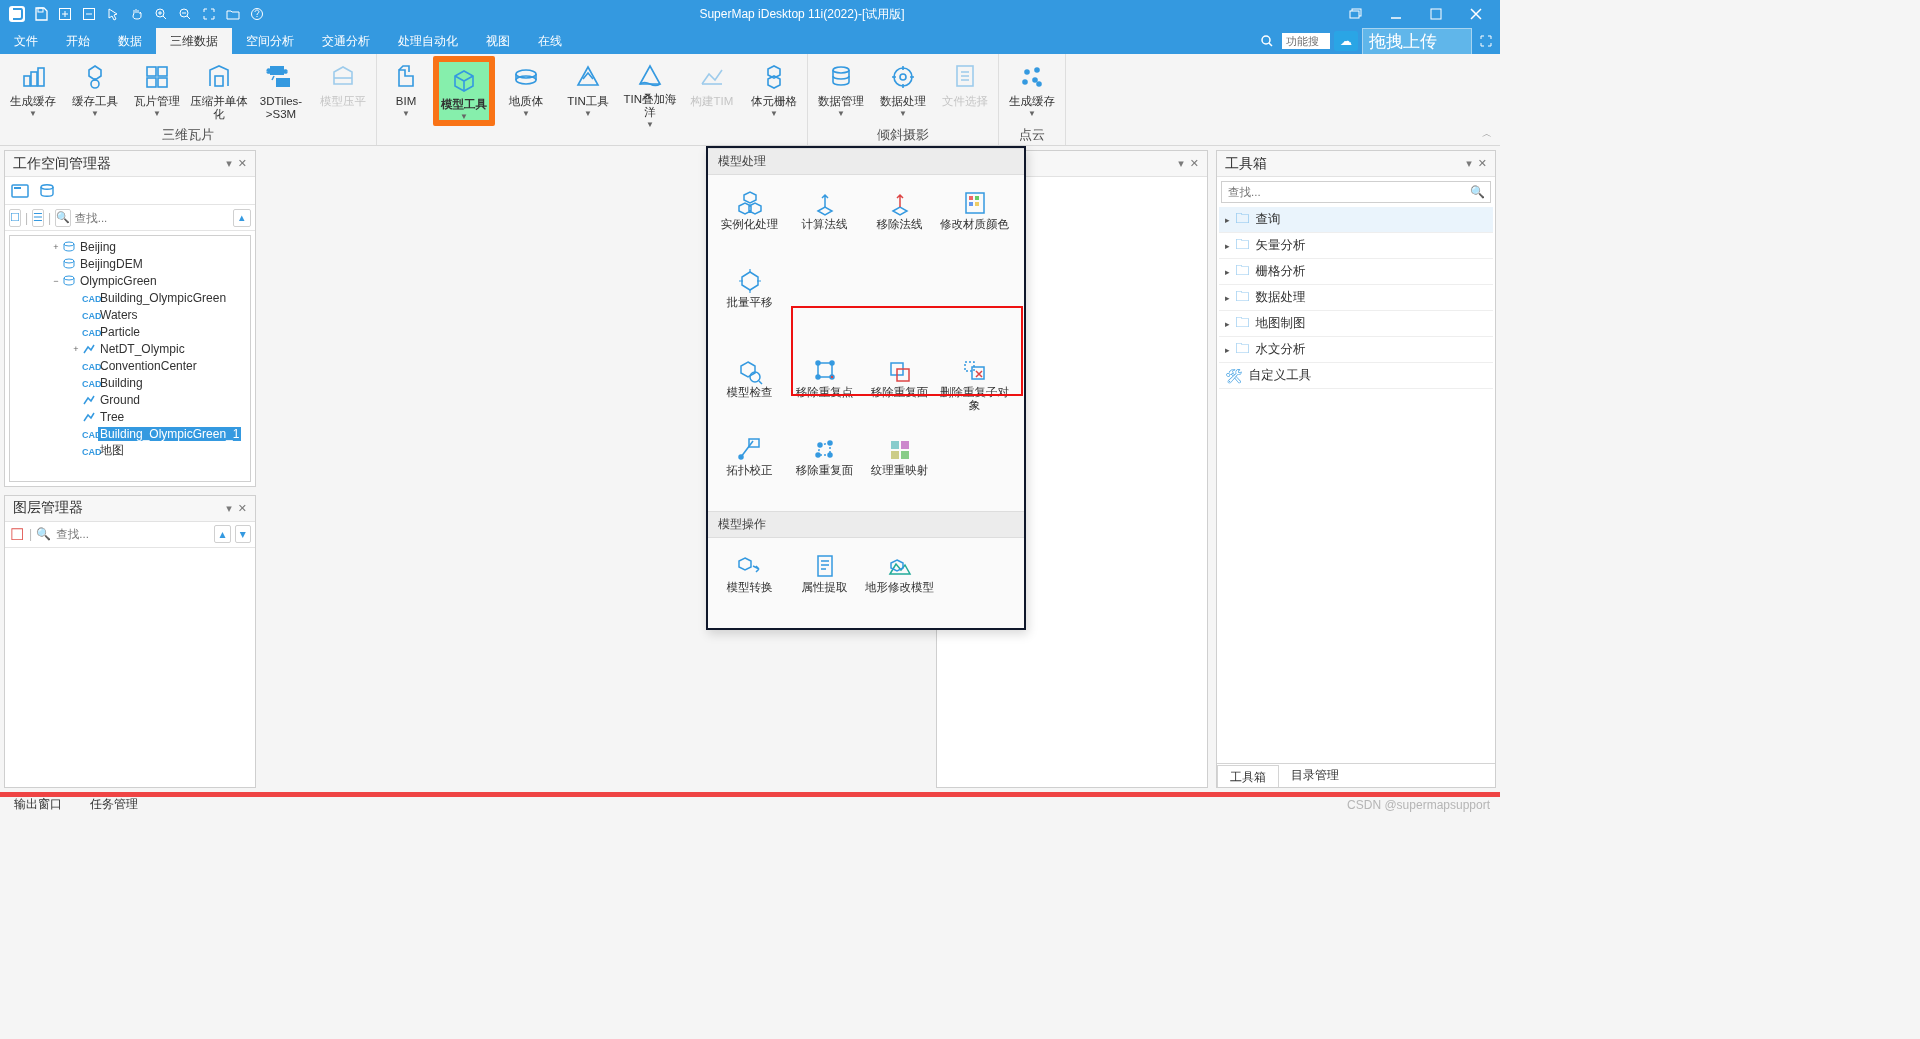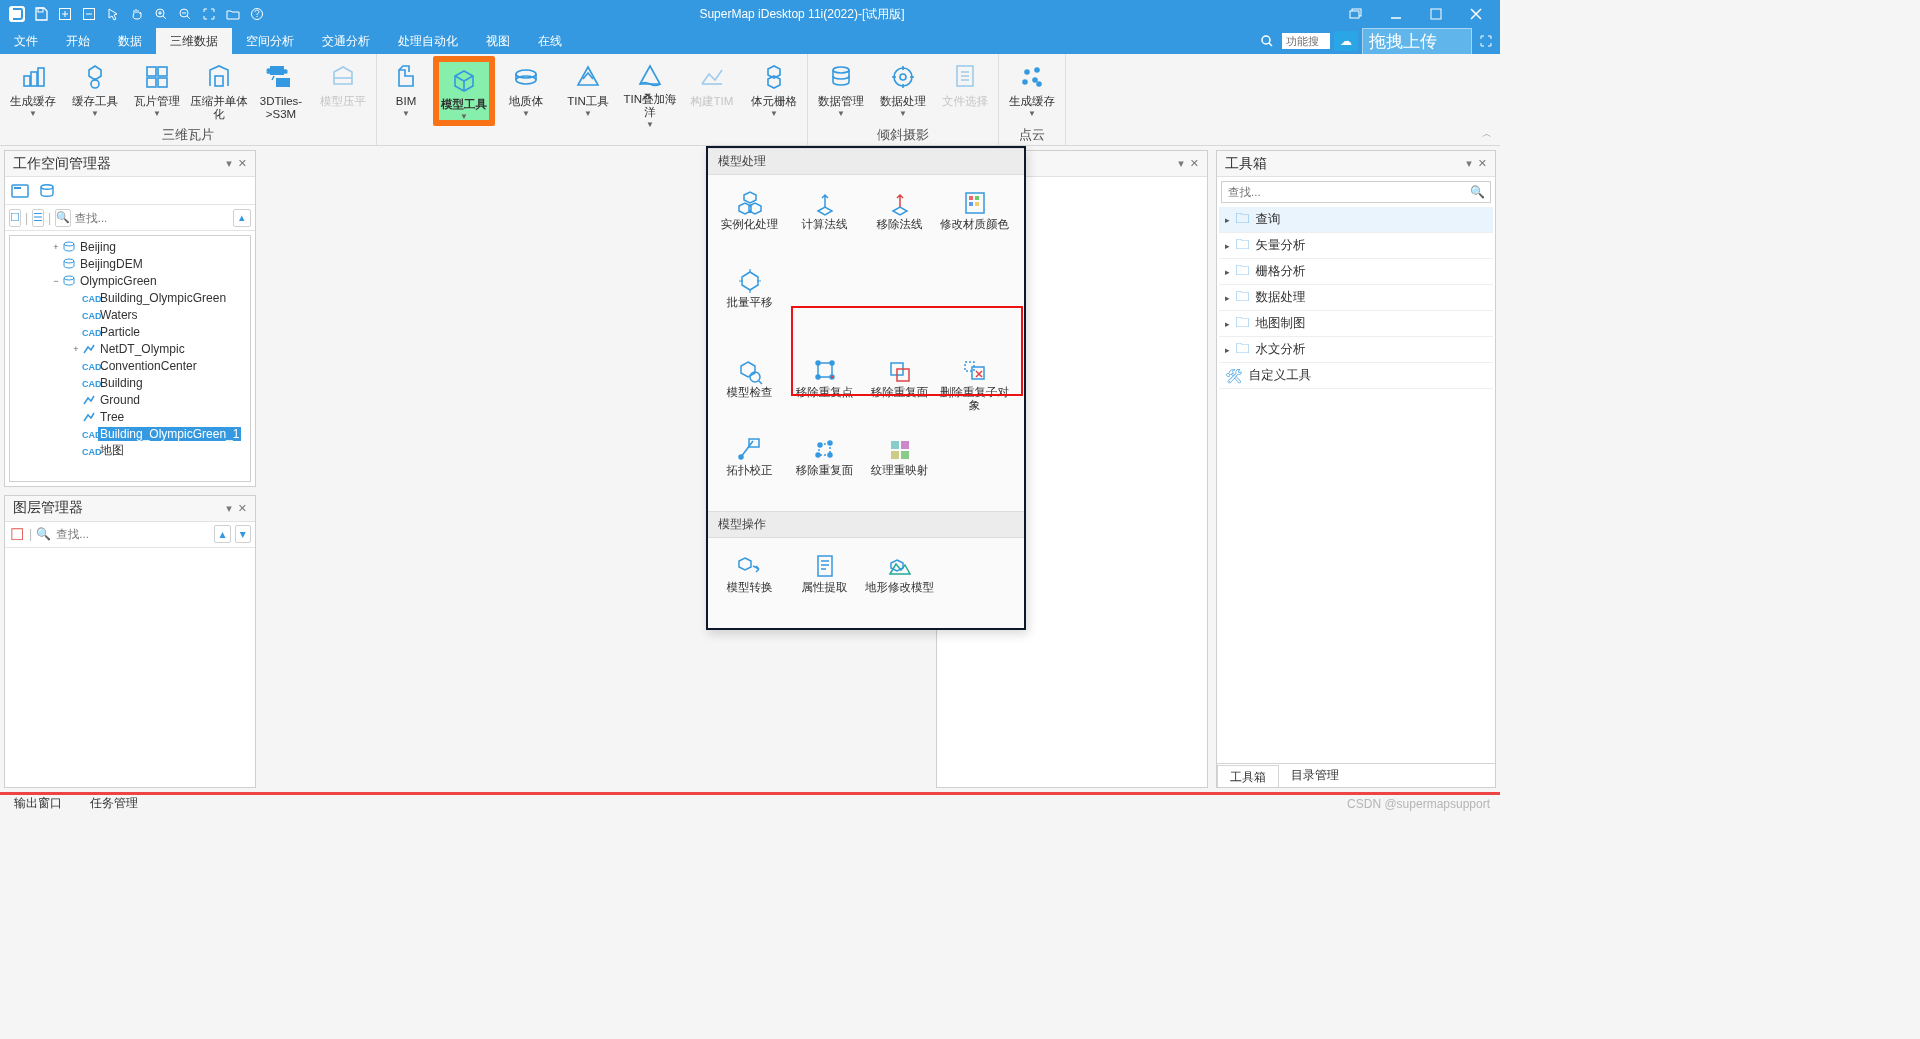--- a/index.html
+++ b/index.html
@@ -92,21 +92,21 @@
 .tbx-list { padding:0 2px; }
 .tbx-item { height:26px; display:flex; align-items:center; padding:0 6px; gap:6px; border-bottom:1px solid #eee; cursor:pointer; font-size:12.5px; }
 .tbx-item.top { background:#eaf4fc; }
 .tbx-item .ar { font-size:9px; color:#555; }
 .tbx-item .fic { color:#3499e0; font-size:14px; }
 .tbx-tabs { border-top:1px solid #d4d4d4; height:24px; display:flex; align-items:center; font-size:12px; }
 .tbx-tabs .tt { padding:0 12px; height:100%; display:flex; align-items:center; cursor:pointer; }
 .tbx-tabs .tt.active { background:#fff; border:1px solid #d4d4d4; border-bottom:none; position:relative; top:1px; }
 
 
-.statusbar { height:20px; background:#f5f5f5; border-top:3px solid #ef4444; display:flex; align-items:center; font-size:12px; }
+.statusbar { height:20px; background:#f5f5f5; border-top:5px solid #ef4444; display:flex; align-items:center; font-size:12px; }
 .statusbar .stab { padding:0 14px; cursor:pointer; }
 .statusbar .wm { margin-left:auto; padding-right:10px; color:#b5b5b5; font-size:12px; }
 
 svg { display:block; }
 </style>
 </head>
 <body>
 
 <div class="titlebar">
   <div class="tb-left">

